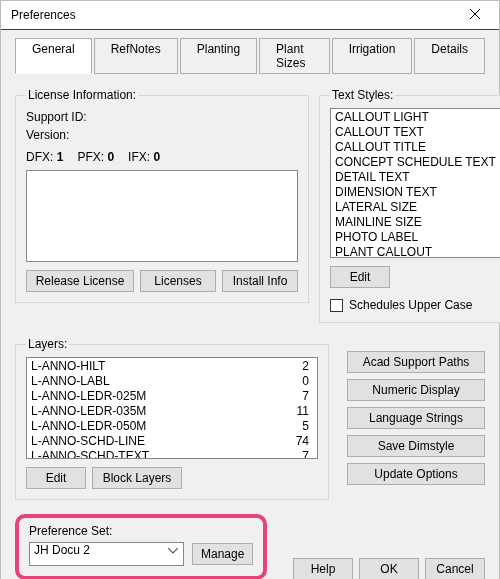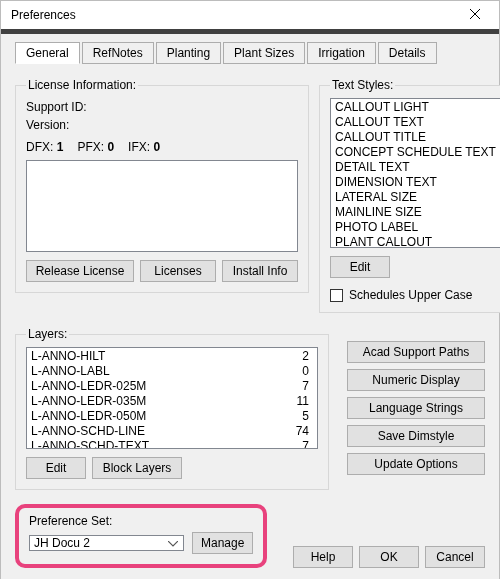--- a/index.html
+++ b/index.html
@@ -20,21 +20,21 @@
   box-sizing: border-box;
   display: flex;
   flex-direction: column;
 }
 .titlebar {
   height: 30px;
   display: flex;
   align-items: center;
   justify-content: space-between;
   padding: 0 2px 0 10px;
-  border-bottom: 5px solid #404040;
+  border-bottom: 1px solid #404040;
 }
 .titlebar .title { font-size: 12px; }
 .titlebar .close {
   width: 44px;
   height: 28px;
   display: flex;
   align-items: center;
   justify-content: center;
 }
 .titlebar .close svg { width: 10px; height: 10px; }
@@ -45,21 +45,21 @@
   position: relative;
 }
 .tabs {
   display: flex;
   gap: 2px;
   margin-bottom: 14px;
 }
 .tab {
   border: 1px solid #adadad;
   background: #f0f0f0;
-  padding: 3px 10px;
+  padding: 3px 16px;
   border-radius: 0;
   font-size: 12px;
   position: relative;
   cursor: default;
 }
 .tab.active {
   background: #fff;
   border-bottom: 1px solid #fff;
 }
 fieldset.groupbox {
@@ -120,24 +120,24 @@
 .sidebuttons .btn { width:138px; text-align:center;}
 .middle-row { display:flex; gap:18px; align-items:flex-start; margin-top:6px;}
 .pref-set-box {
   border: 4px solid #e8427d;
   border-radius: 10px;
   padding: 6px 10px 10px 10px;
   display:inline-block;
 }
 .pref-set-box .pslabel { font-size:12px; margin-bottom:4px; display:block;}
 .select-like {
-  display:flex; align-items:flex-end;
+  display:flex; align-items:flex-start;
   border:1px solid #828790;
   background:#fff;
-  height: 16px;
+  height: 24px;
   width: 155px;
   padding: 0 2px 0 4px;
   box-sizing:border-box;
   font-size:12px;
   justify-content:space-between;
 }
 .select-like .chev { width:16px;text-align:center;color:#555;}
 .footer-buttons {
   position:absolute;
   right: 14px;

